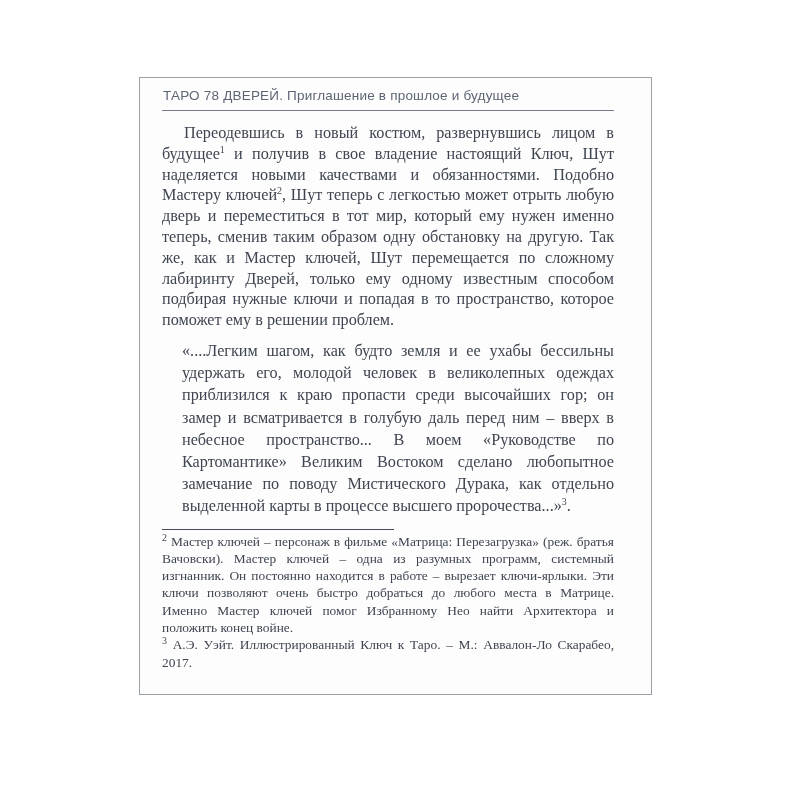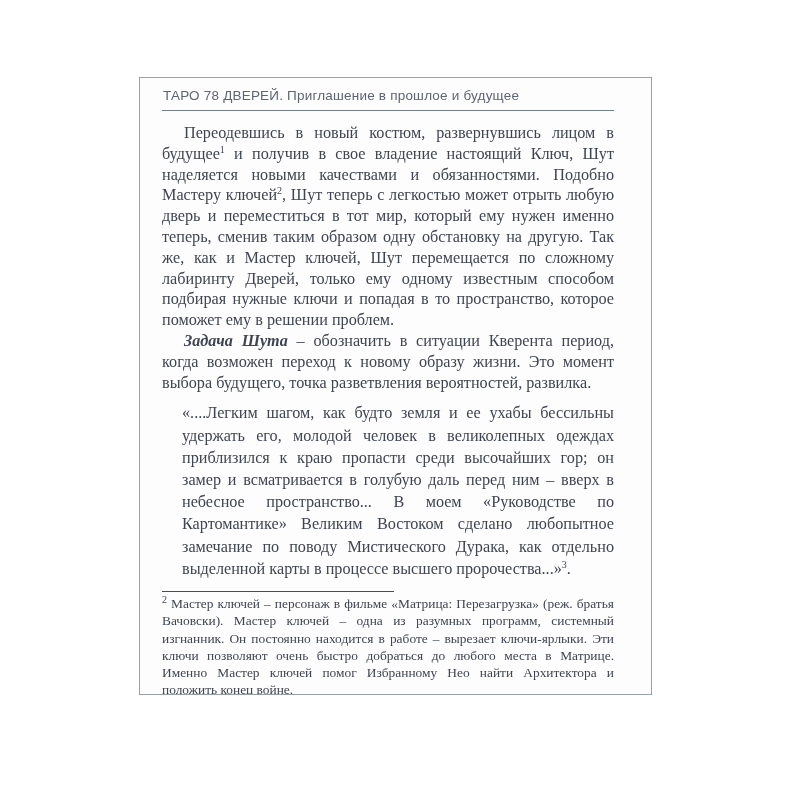--- a/index.html
+++ b/index.html
@@ -83,21 +83,20 @@
   <div class="page-card">
 
     <div class="running-header">
       <span>ТАРО 78 ДВЕРЕЙ. Приглашение в прошлое и будущее</span>
     </div>
 
     <div class="text-block">
       <p class="para"><span>Переодевшись в новый костюм, развернувшись лицом в будущее</span><sup>1</sup><span> и получив в свое владение настоящий Ключ, Шут наделяется новыми качествами и обязанностями. Подобно Мастеру ключей</span><sup>2</sup><span>, Шут теперь с легкостью может отрыть любую дверь и переместиться в тот мир, который ему нужен именно теперь, сменив таким образом одну обстановку на другую. Так же, как и Мастер ключей, Шут перемещается по сложному лабиринту Дверей, только ему одному известным способом подбирая нужные ключи и попадая в то пространство, которое поможет ему в решении проблем.</span></p>
 
 
-      <p class="para"><span class="emph">Задача Шута</span><span> – обозначить в ситуации Кверента период, когда возможен переход к новому образу жизни. Это момент выбора будущего, точка разветвления вероятностей, развилка.</span></p>
 
       <div class="quote"><span>«....Легким шагом, как будто земля и ее ухабы бессильны удержать его, молодой человек в великолепных одеждах приблизился к краю пропасти среди высочайших гор; он замер и всматривается в голубую даль перед ним – вверх в небесное пространство... В моем «Руководстве по Картомантике» Великим Востоком сделано любопытное замечание по поводу Мистического Дурака, как отдельно выделенной карты в процессе высшего пророчества...»</span><sup>3</sup><span>.</span></div>
     </div>
 
     <div class="footnote-sep"></div>
 
     <div class="footnotes">
       <p><sup>2</sup><span> Мастер ключей – персонаж в фильме «Матрица: Перезагрузка» (реж. братья Вачовски). Мастер ключей – одна из разумных программ, системный изгнанник. Он постоянно находится в работе – вырезает ключи-ярлыки. Эти ключи позволяют очень быстро добраться до любого места в Матрице. Именно Мастер ключей помог Избранному Нео найти Архитектора и положить конец войне.</span></p>
       <p><sup>3</sup><span> А.Э. Уэйт. Иллюстрированный Ключ к Таро. – М.: Аввалон-Ло Скарабео, 2017.</span></p>
     </div>

